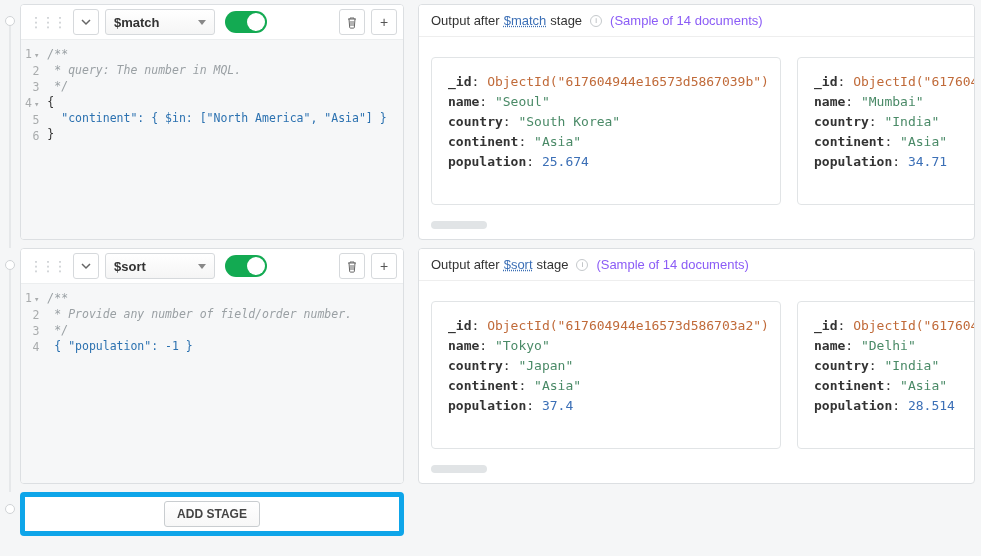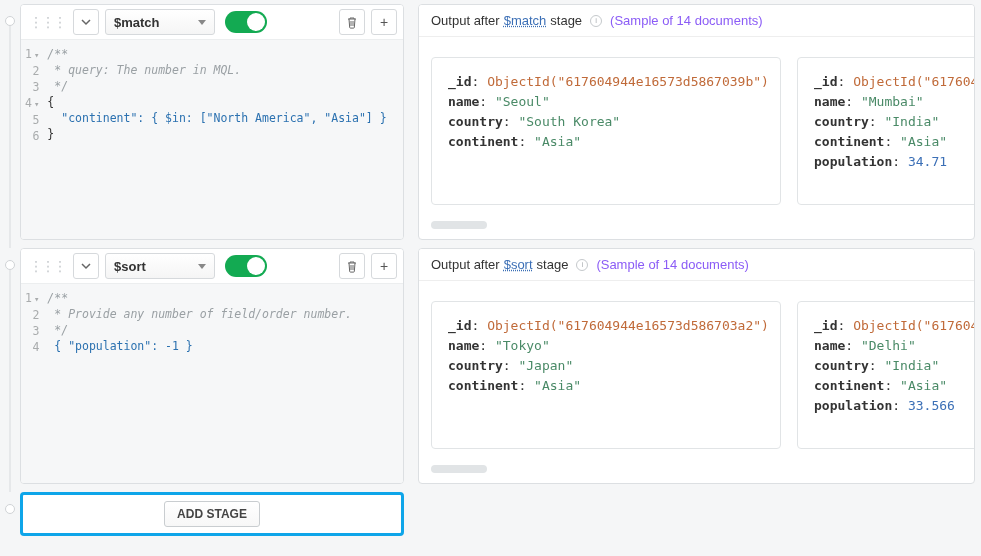--- a/index.html
+++ b/index.html
@@ -217,21 +217,21 @@
   .scrollbar-thumb {
     width: 56px; height: 8px;
     background: #e1e4e6;
     border-radius: 4px;
   }
   .add-stage-wrap {
     margin-left: 14px;
     width: 384px;
   }
   .add-stage {
-    border: 3px solid #0ea5e9;
+    border: 5px solid #0ea5e9;
     border-radius: 4px;
     background: #fff;
     height: 44px;
     display: flex; align-items: center; justify-content: center;
   }
   .add-stage button {
     border: 1px solid #c9cdd0;
     background: linear-gradient(#fff,#f7f7f7);
     border-radius: 3px;
     padding: 5px 12px;
@@ -295,20 +295,21 @@
       <span class="info-icon">i</span>
       <span class="sample">(Sample of 14 documents)</span>
     </div>
     <div class="right-body">
       <div class="cards-scroll">
         <div class="doc-card">
           <div class="kv"><span class="k">_id</span><span class="colon">: </span><span class="v-oid">ObjectId("617604944e16573d5867039b")</span></div>
           <div class="kv"><span class="k">name</span><span class="colon">: </span><span class="v-str">"Seoul"</span></div>
           <div class="kv"><span class="k">country</span><span class="colon">: </span><span class="v-str">"South Korea"</span></div>
           <div class="kv"><span class="k">continent</span><span class="colon">: </span><span class="v-str">"Asia"</span></div>
+          <div class="kv"><span class="k">population</span><span class="colon">: </span><span class="v-num">25.674</span></div>
         </div>
         <div class="doc-card">
           <div class="kv"><span class="k">_id</span><span class="colon">: </span><span class="v-oid">ObjectId("6176049...")</span></div>
           <div class="kv"><span class="k">name</span><span class="colon">: </span><span class="v-str">"Mumbai"</span></div>
           <div class="kv"><span class="k">country</span><span class="colon">: </span><span class="v-str">"India"</span></div>
           <div class="kv"><span class="k">continent</span><span class="colon">: </span><span class="v-str">"Asia"</span></div>
           <div class="kv"><span class="k">population</span><span class="colon">: </span><span class="v-num">34.71</span></div>
         </div>
       </div>
       <div class="scrollbar-track">
@@ -364,27 +365,28 @@
       <span class="info-icon">i</span>
       <span class="sample">(Sample of 14 documents)</span>
     </div>
     <div class="right-body">
       <div class="cards-scroll">
         <div class="doc-card">
           <div class="kv"><span class="k">_id</span><span class="colon">: </span><span class="v-oid">ObjectId("617604944e16573d586703a2")</span></div>
           <div class="kv"><span class="k">name</span><span class="colon">: </span><span class="v-str">"Tokyo"</span></div>
           <div class="kv"><span class="k">country</span><span class="colon">: </span><span class="v-str">"Japan"</span></div>
           <div class="kv"><span class="k">continent</span><span class="colon">: </span><span class="v-str">"Asia"</span></div>
+          <div class="kv"><span class="k">population</span><span class="colon">: </span><span class="v-num">37.4</span></div>
         </div>
         <div class="doc-card">
           <div class="kv"><span class="k">_id</span><span class="colon">: </span><span class="v-oid">ObjectId("6176049...")</span></div>
           <div class="kv"><span class="k">name</span><span class="colon">: </span><span class="v-str">"Delhi"</span></div>
           <div class="kv"><span class="k">country</span><span class="colon">: </span><span class="v-str">"India"</span></div>
           <div class="kv"><span class="k">continent</span><span class="colon">: </span><span class="v-str">"Asia"</span></div>
-          <div class="kv"><span class="k">population</span><span class="colon">: </span><span class="v-num">33.566</span></div>
+          <div class="kv"><span class="k">population</span><span class="colon">: </span><span class="v-num">28.514</span></div>
         </div>
       </div>
       <div class="scrollbar-track">
         <div class="scrollbar-thumb"></div>
       </div>
     </div>
   </div>
 </div>
 
 <div class="stage" style="margin-bottom:0;">

